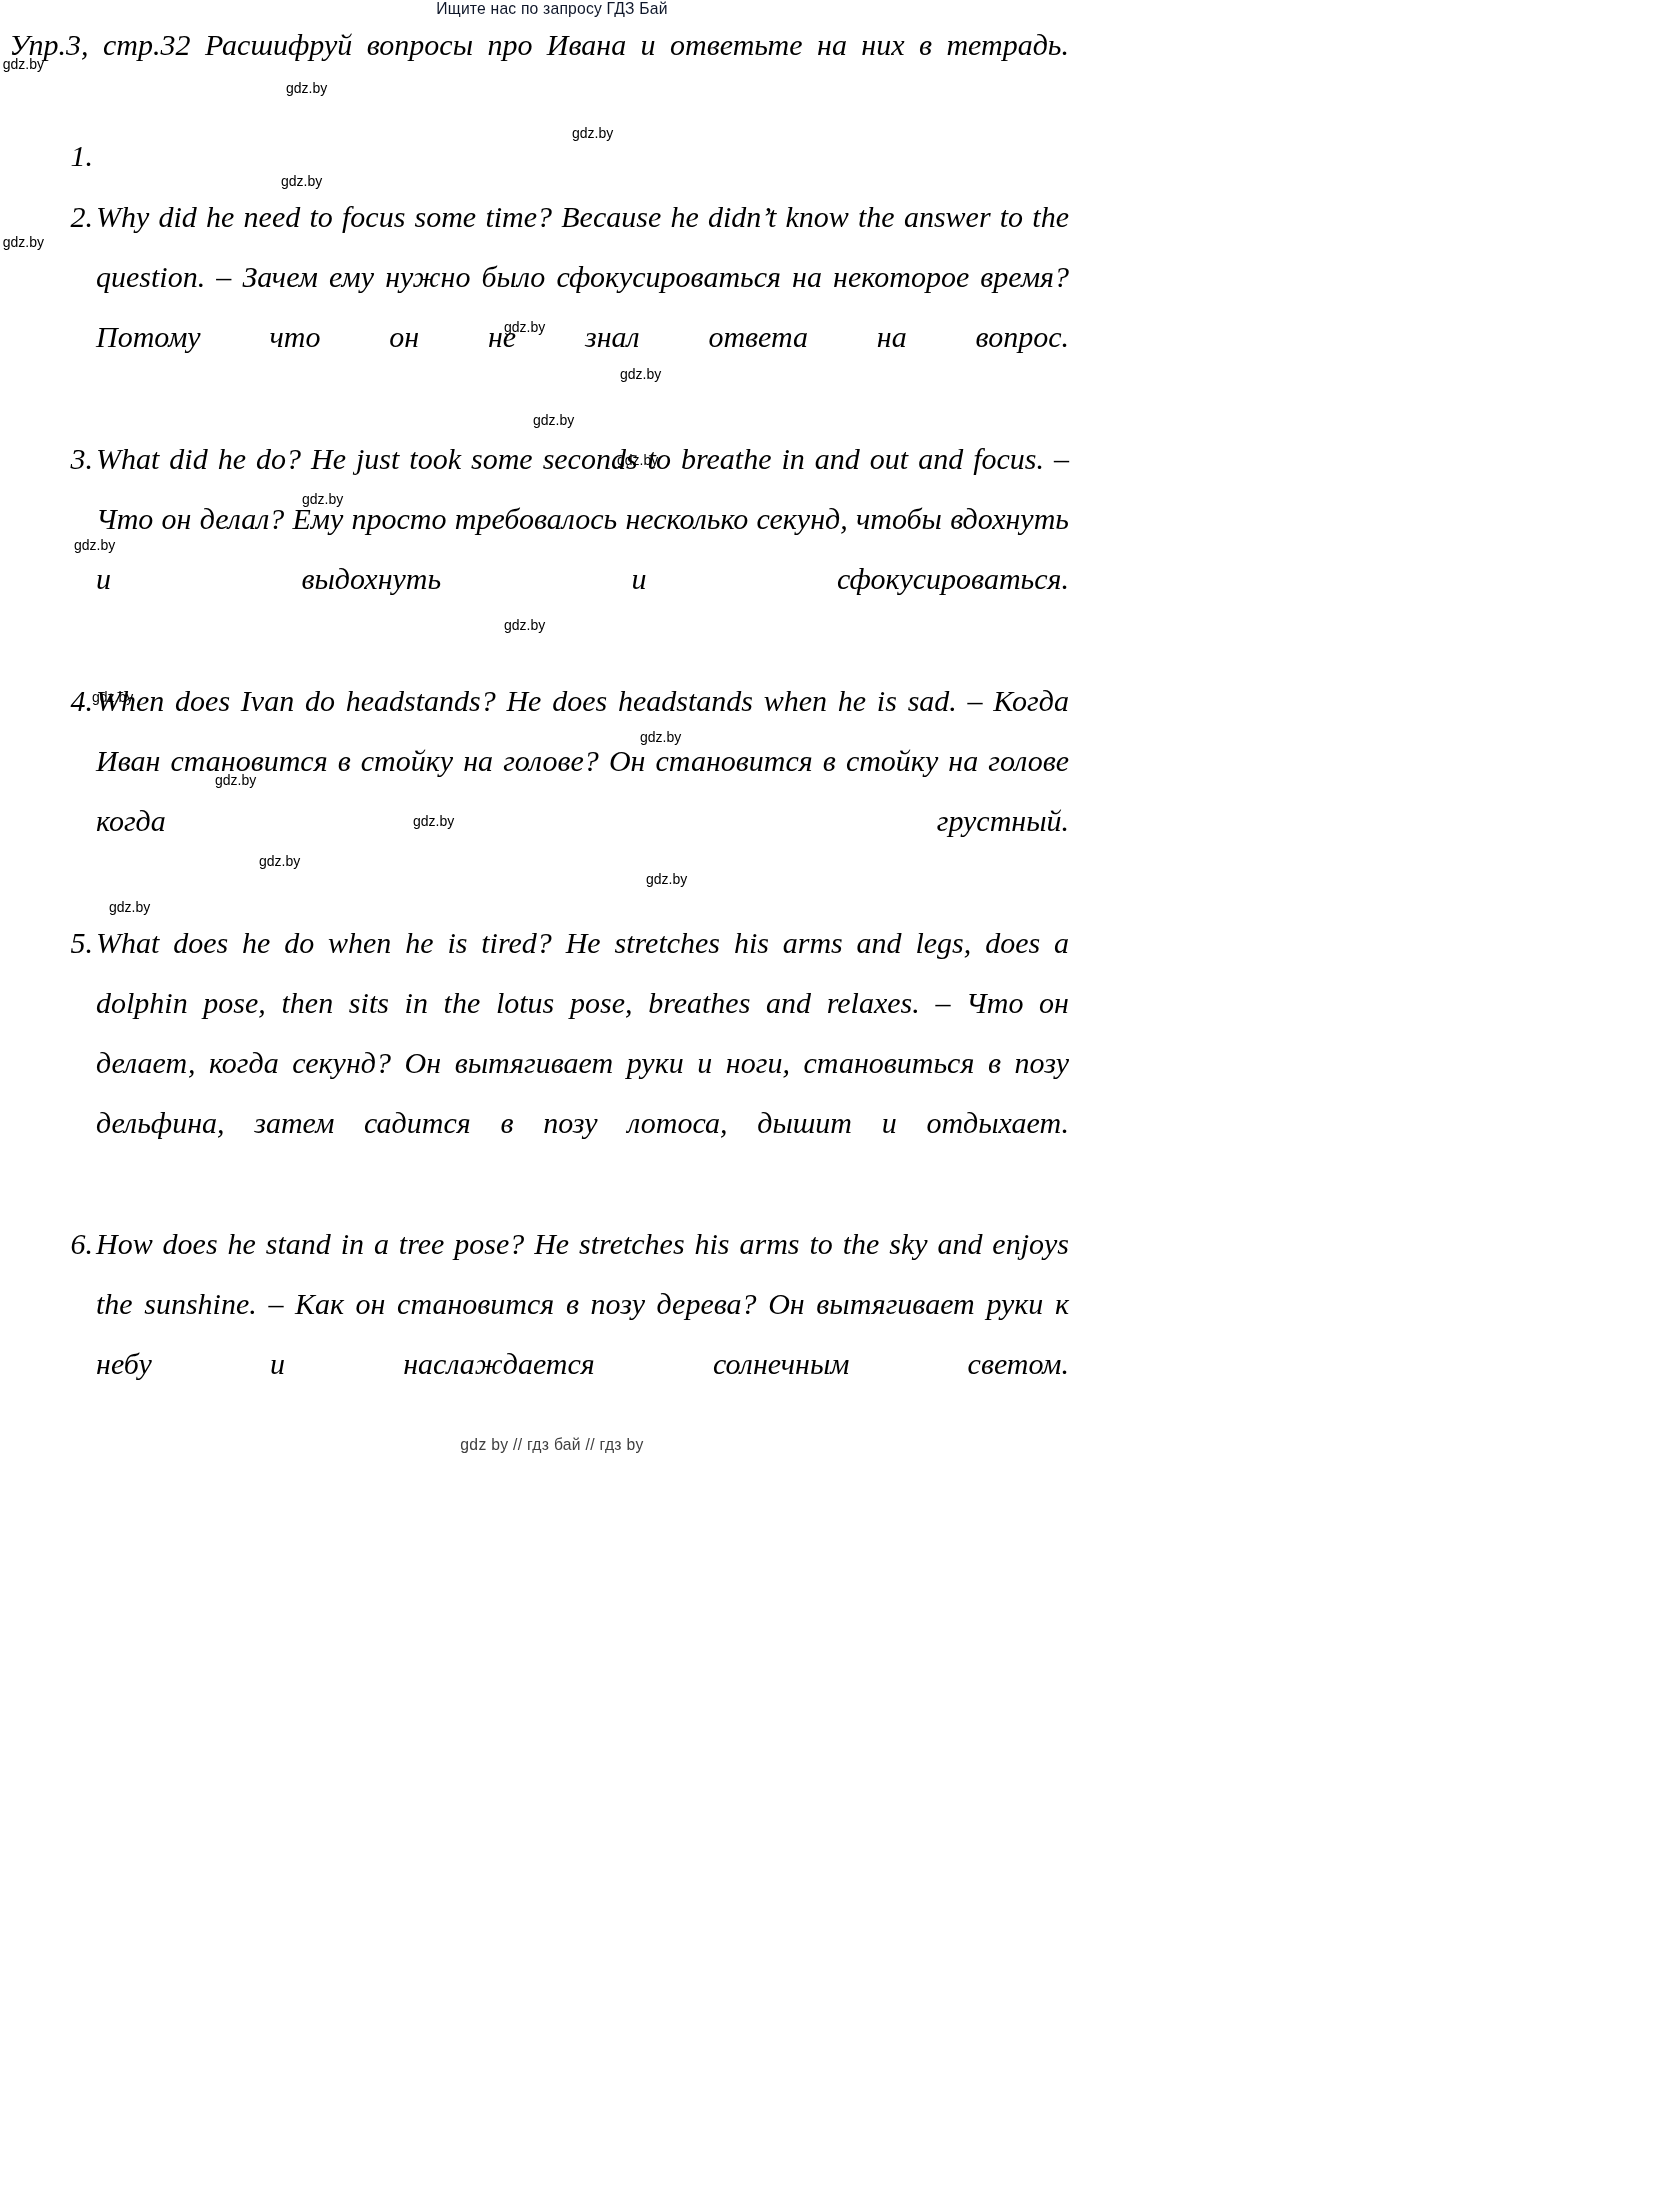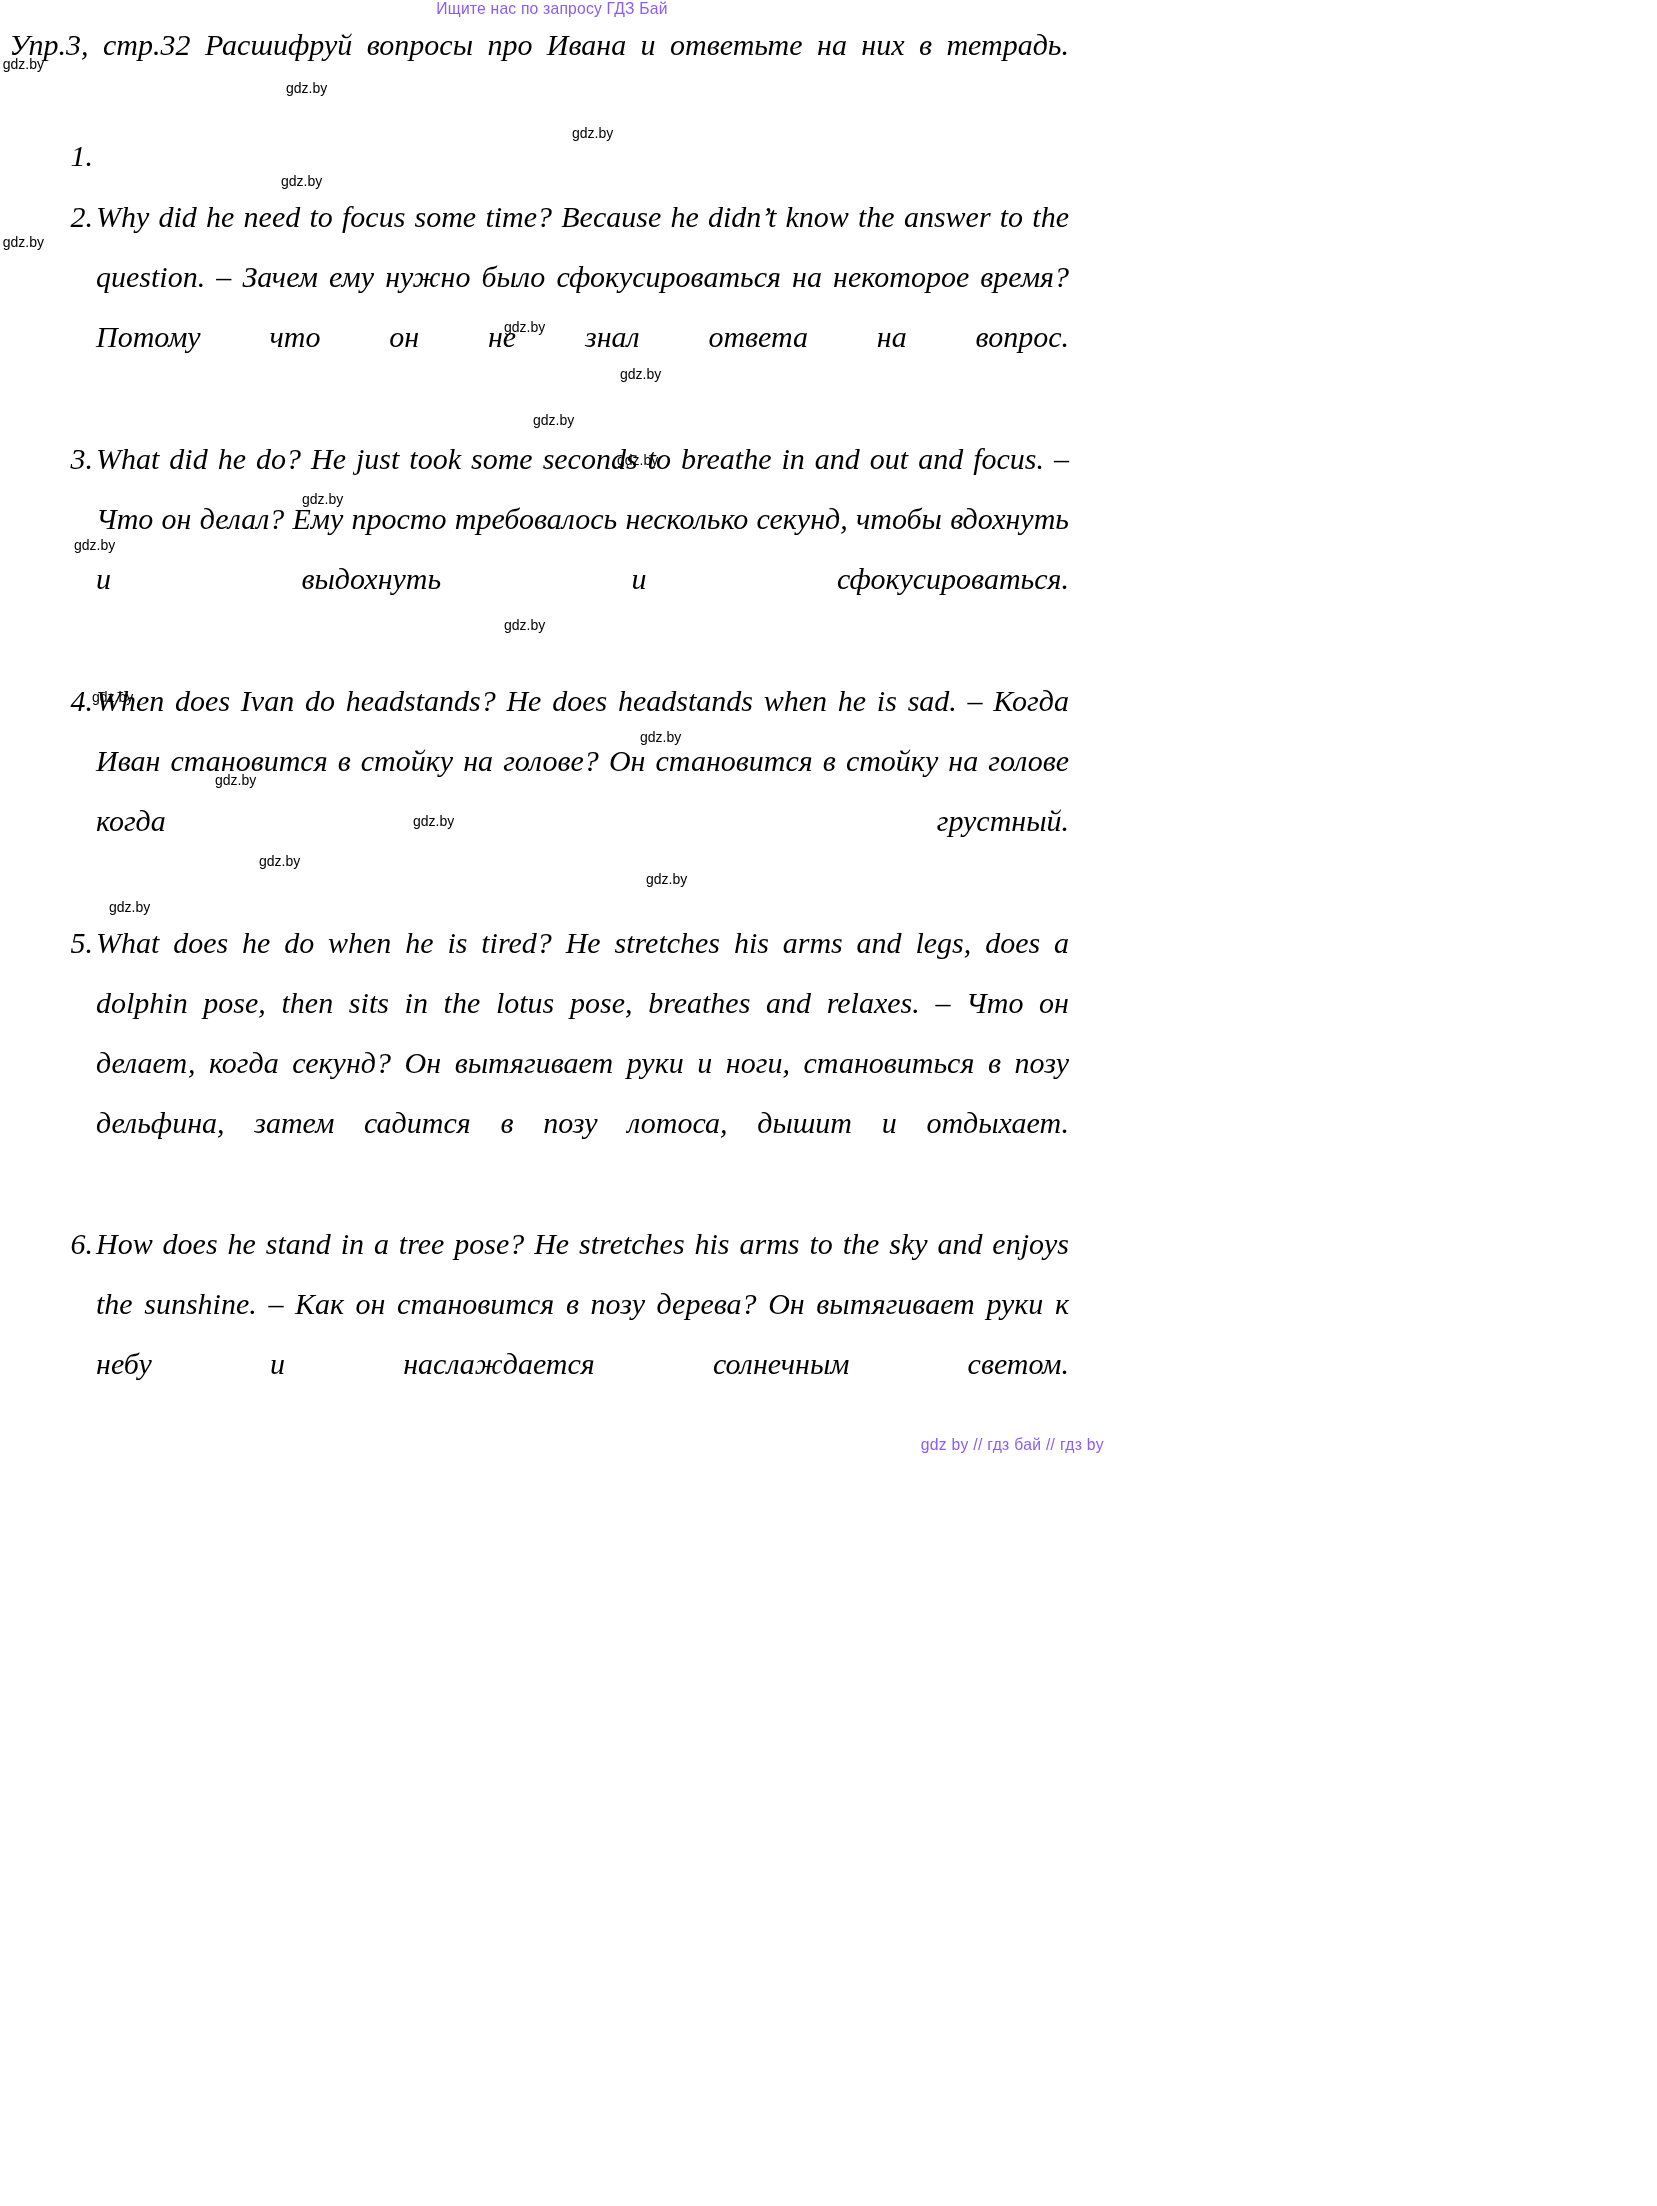--- a/index.html
+++ b/index.html
@@ -121,21 +121,21 @@
     color: #55118f;
     white-space: nowrap;
     letter-spacing: 0.3px;
   }
 </style>
 </head>
 <body>
 
 <div class="page">
 
-  <div class="promo-bar" style="color: #8b5cf6;">Ищите нас по запросу ГДЗ Бай</div>
+  <div class="promo-bar" style="color: #0f172a;">Ищите нас по запросу ГДЗ Бай</div>
 
   <div class="content">
 
     <p class="intro">Упр.3, стр.32 Расшифруй вопросы про Ивана и ответьте на них в тетрадь.</p>
 
     <ol class="qlist">
 
       <li>
         <span class="num">1.</span>
       </li>
@@ -188,16 +188,16 @@
       <div class="wm" style="left: 504px; top: 618px;">gdz.by</div>
       <div class="wm" style="left: 92px; top: 690px;">gdz.by</div>
       <div class="wm" style="left: 640px; top: 730px;">gdz.by</div>
       <div class="wm" style="left: 215px; top: 773px;">gdz.by</div>
       <div class="wm" style="left: 413px; top: 814px;">gdz.by</div>
       <div class="wm" style="left: 259px; top: 854px;">gdz.by</div>
       <div class="wm" style="left: 646px; top: 872px;">gdz.by</div>
       <div class="wm" style="left: 109px; top: 900px;">gdz.by</div>
     </div>
 
-  <div class="footer" style="color: #8b5cf6; text-align: right;">gdz by  //  гдз бай  //  гдз by</div>
+  <div class="footer" style="color: #404040;">gdz by  //  гдз бай  //  гдз by</div>
 
 </div>
 
 
 </body></html>

